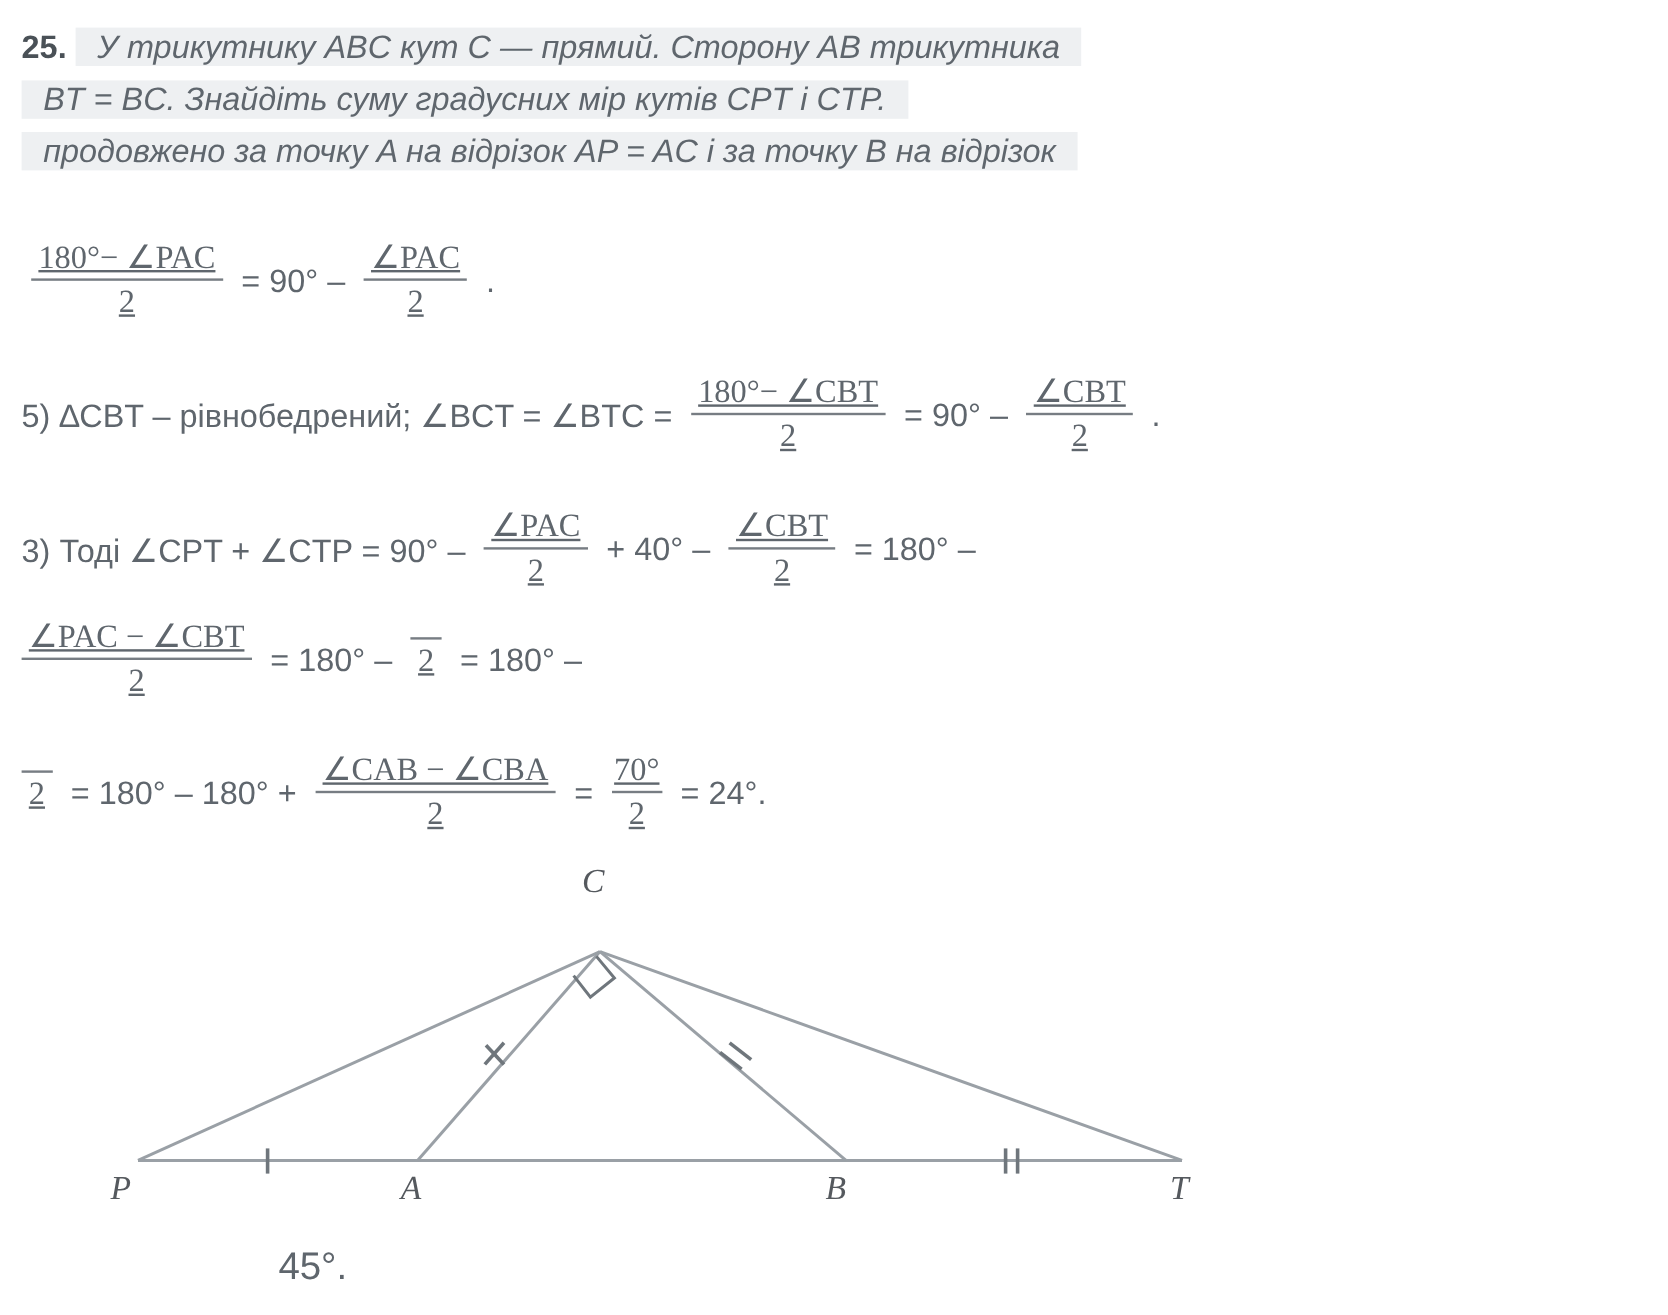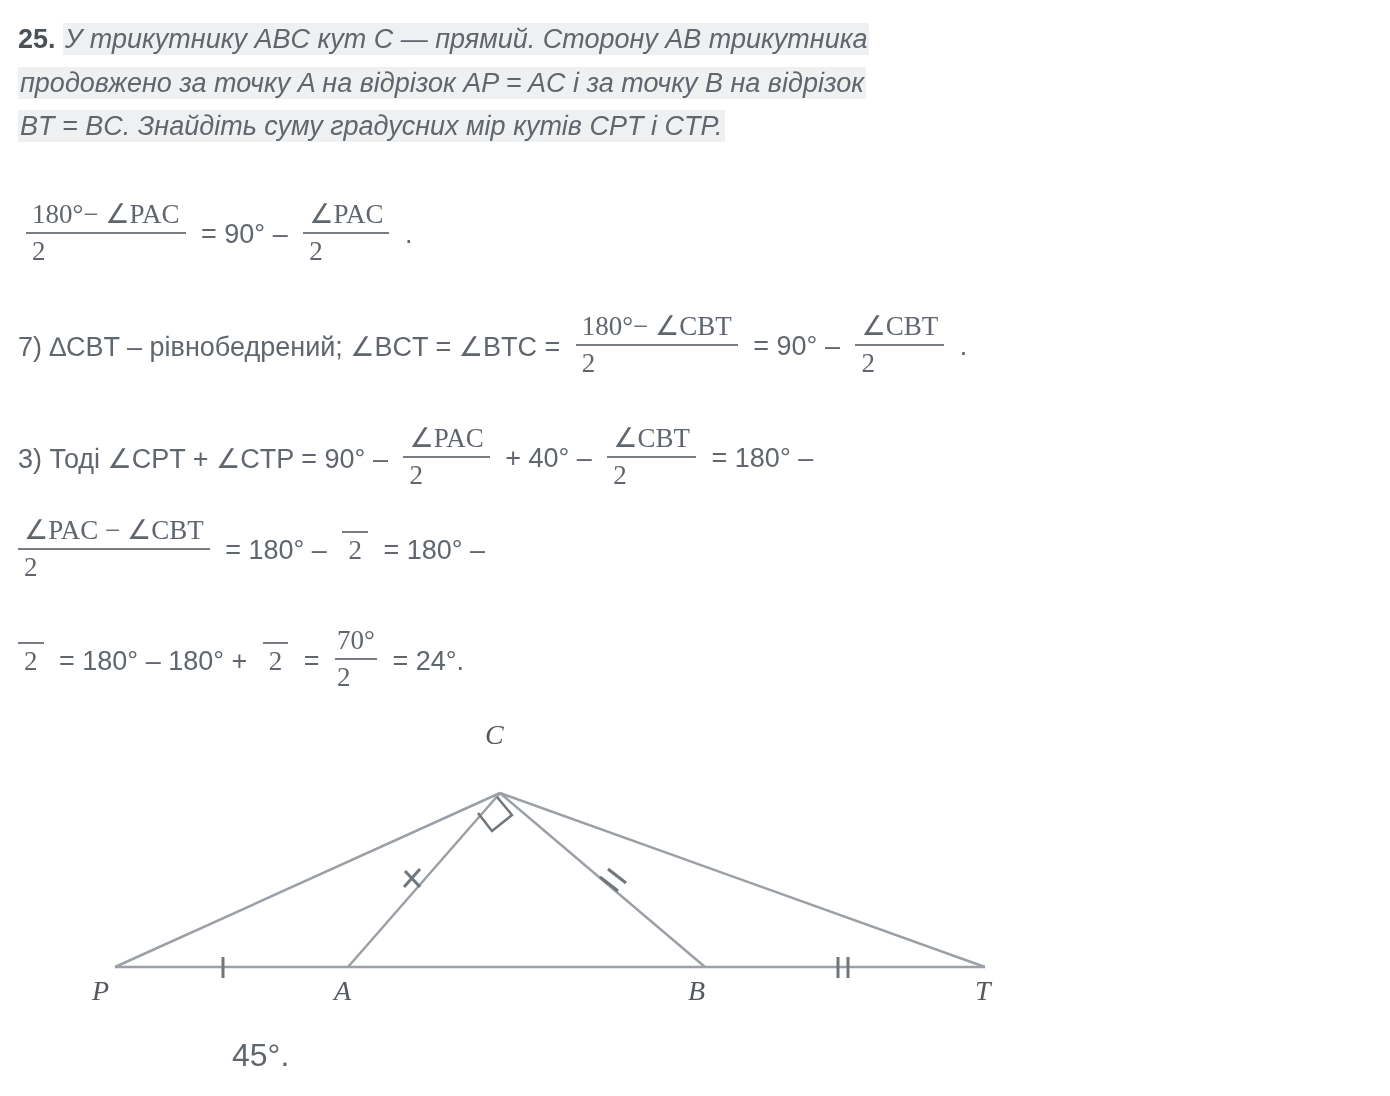--- a/index.html
+++ b/index.html
@@ -32,37 +32,38 @@
     line-height: 1.62;
     color: #5f666d;
   }
   .statement .num {
     font-style: normal;
     font-weight: bold;
     color: #4a5157;
   }
   .hl {
     background: #eef0f2;
-    padding: 1px 2px;
+    padding: 1px 18px;
   }
 
   
   .sol {
     position: absolute;
     font-size: 27px;
     color: #5f666d;
     white-space: nowrap;
   }
   .frac {
     display: inline-block;
     vertical-align: middle;
-    text-align: left;
+    text-align: center;
     margin: 0 8px;
     position: relative;
     top: -2px;
+    text-decoration: underline;
   }
   .frac .top {
     display: block;
     padding: 0 6px 2px 6px;
     font-family: "Liberation Serif", serif;
     font-size: 27px;
   }
   .frac .bar {
     display: block;
     height: 2px;
@@ -106,44 +107,44 @@
 <body>
 
 <div class="page">
 
   <div class="statement">
     <div>
       <span class="num">25.</span>
       <span class="hl">У трикутнику ABC кут C — прямий. Сторону AB трикутника</span>
     </div>
     <div>
+      <span class="hl">BT = BC. Знайдіть суму градусних мір кутів CPT і CTP.</span>
+    </div>
+    <div>
       <span class="hl">продовжено за точку A на відрізок AP = AC і за точку B на відрізок</span>
     </div>
-    <div>
-      <span class="hl">BT = BC. Знайдіть суму градусних мір кутів CPT і CTP.</span>
-    </div>
   </div>
 
   <div class="sol" style="left:18px; top:200px;">
     <span class="frac">
       <span class="top">180°− ∠PAC</span>
       <span class="bar"></span>
       <span class="bot">2</span>
     </span>
     <span class="inline">= 90° –</span>
     <span class="frac">
       <span class="top">∠PAC</span>
       <span class="bar"></span>
       <span class="bot">2</span>
     </span>
     <span class="inline">.</span>
   </div>
 
   <div class="sol" style="left:18px; top:312px;">
-    <span class="inline">7) ∆CBT – рівнобедрений; ∠BCT = ∠BTC =</span>
+    <span class="inline">5) ∆CBT – рівнобедрений; ∠BCT = ∠BTC =</span>
     <span class="frac">
       <span class="top">180°− ∠CBT</span>
       <span class="bar"></span>
       <span class="bot">2</span>
     </span>
     <span class="inline">= 90° –</span>
     <span class="frac">
       <span class="top">∠CBT</span>
       <span class="bar"></span>
       <span class="bot">2</span>
@@ -181,20 +182,21 @@
     <span class="inline">= 180° –</span>
   </div>
 
   <div class="sol" style="left:10px; top:627px;">
     <span class="frac">
       <span class="bar"></span>
       <span class="bot">2</span>
     </span>
     <span class="inline">= 180° – 180° +</span>
     <span class="frac">
+      <span class="top">∠CAB − ∠CBA</span>
       <span class="bar"></span>
       <span class="bot">2</span>
     </span>
     <span class="inline">=</span>
     <span class="frac narrow">
       <span class="top">70°</span>
       <span class="bar"></span>
       <span class="bot">2</span>
     </span>
     <span class="inline">= 24°.</span>

